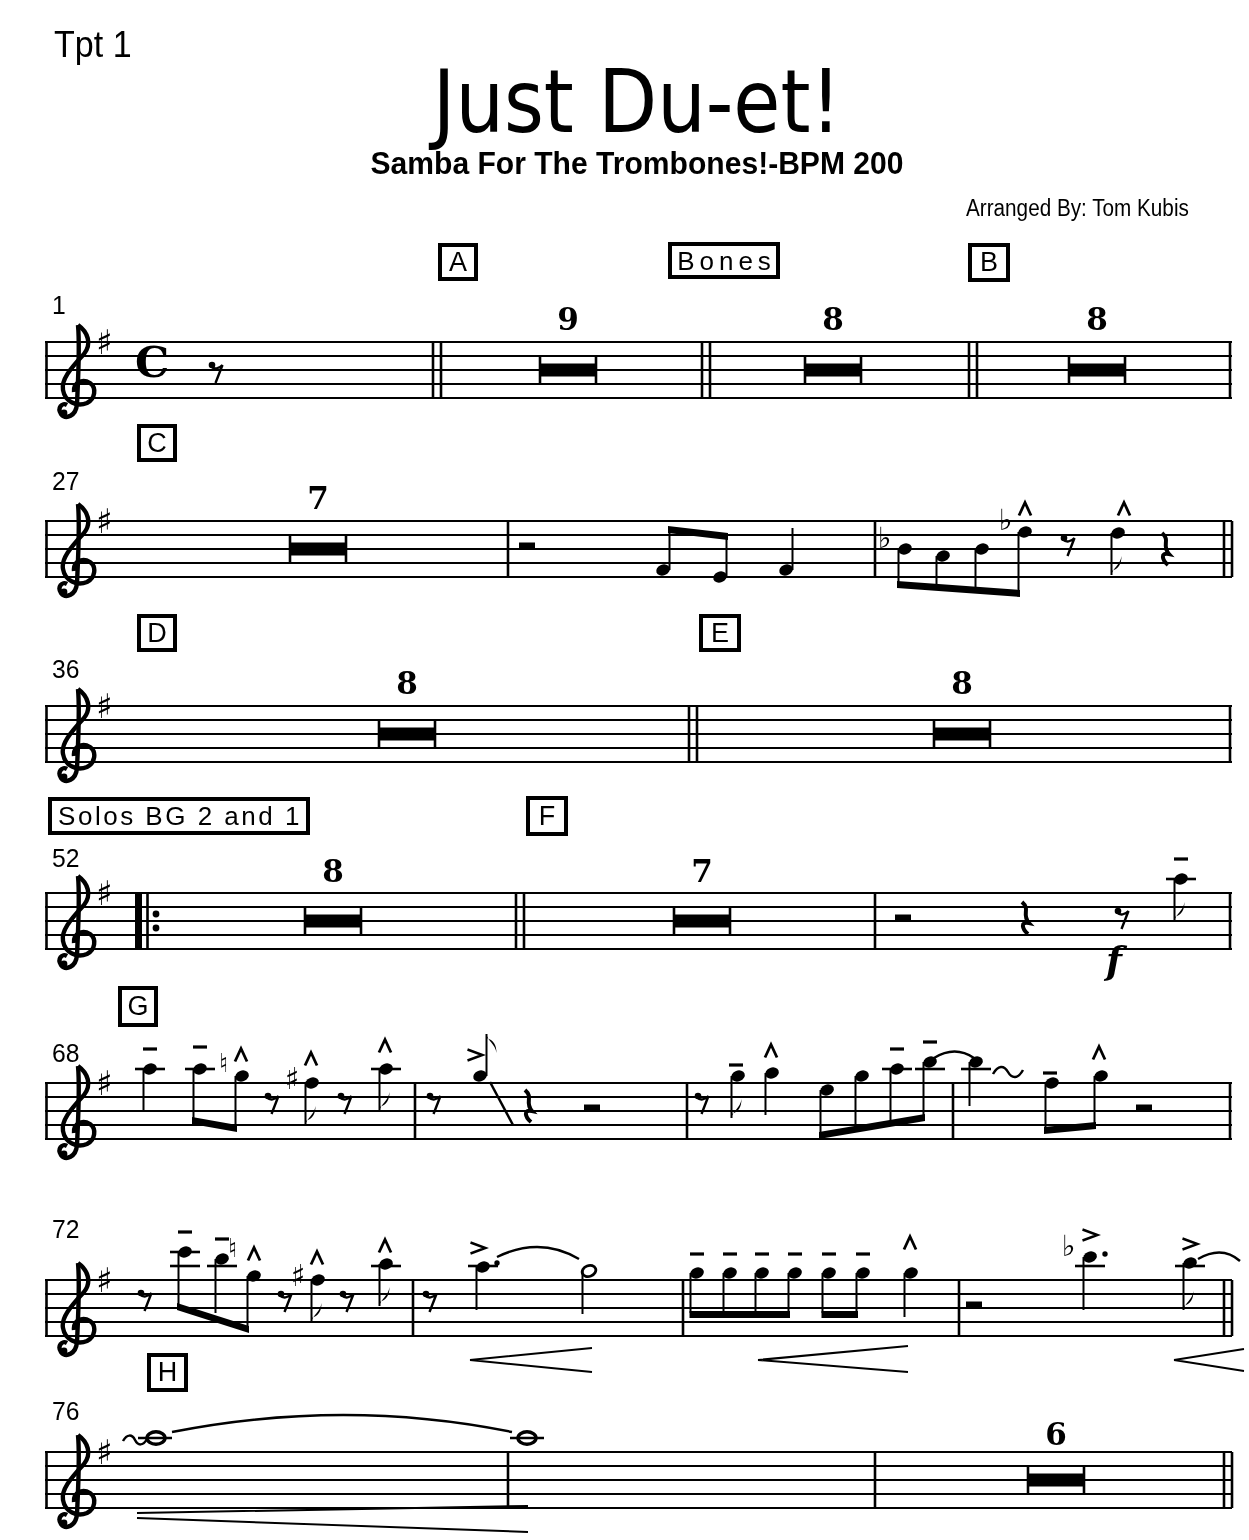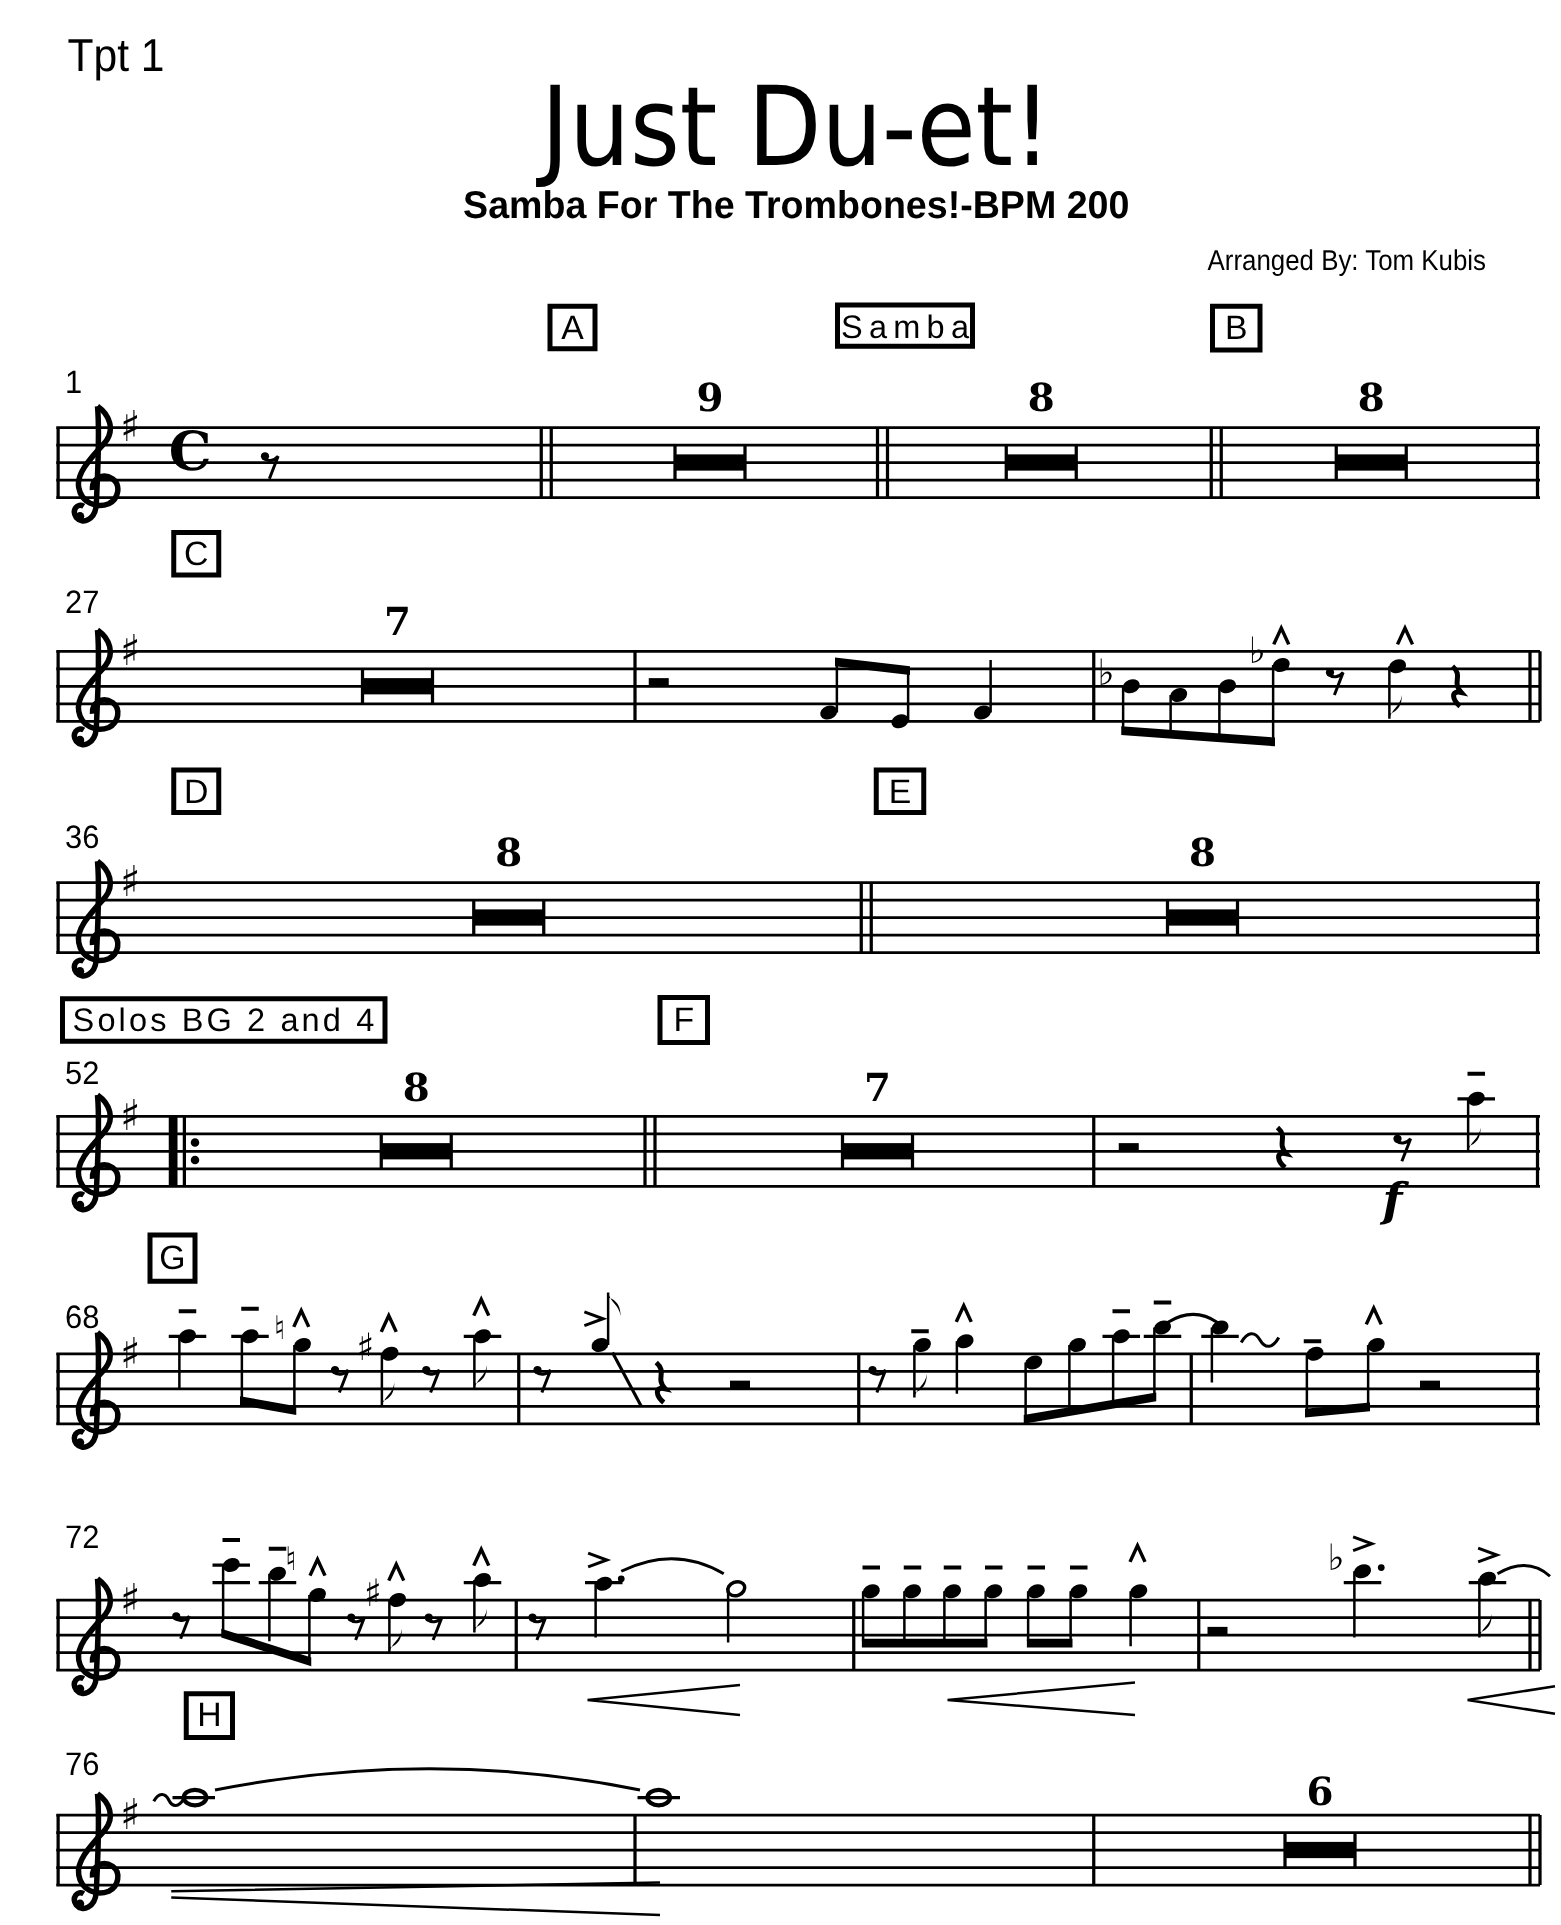--- a/index.html
+++ b/index.html
@@ -362,26 +362,26 @@
       </g>
     </g>
   </svg>
 
   <div class="abs" id="part-name">Tpt 1</div>
   <div class="abs" id="title">Just Du-et!</div>
   <div class="abs" id="subtitle">Samba For The Trombones!-BPM 200</div>
   <div class="abs" id="credit">Arranged By: Tom Kubis</div>
 
   <div class="rbox" style="left:438px;top:243px;width:40px;height:38px">A</div>
-  <div class="rbox wide" style="left:668px;top:242px;width:112px;height:37px">Samba</div>
+  <div class="rbox wide" style="left:668px;top:242px;width:112px;height:37px">Bones</div>
   <div class="rbox" style="left:968px;top:243px;width:42px;height:39px">B</div>
   <div class="rbox" style="left:137px;top:424px;width:40px;height:38px">C</div>
   <div class="rbox" style="left:137px;top:614px;width:40px;height:38px">D</div>
   <div class="rbox" style="left:699px;top:614px;width:42px;height:38px">E</div>
-  <div class="rbox solos" style="left:48px;top:797px;width:262px;height:38px">Solos BG 2 and 4</div>
+  <div class="rbox solos" style="left:48px;top:797px;width:262px;height:38px">Solos BG 2 and 1</div>
   <div class="rbox" style="left:526px;top:796px;width:42px;height:40px">F</div>
   <div class="rbox" style="left:118px;top:986px;width:40px;height:41px">G</div>
   <div class="rbox" style="left:147px;top:1353px;width:41px;height:39px">H</div>
 
   <div class="abs mnum" style="left:52px;top:292px">1</div>
   <div class="abs mnum" style="left:52px;top:468px">27</div>
   <div class="abs mnum" style="left:52px;top:656px">36</div>
   <div class="abs mnum" style="left:52px;top:845px">52</div>
   <div class="abs mnum" style="left:52px;top:1040px">68</div>
   <div class="abs mnum" style="left:52px;top:1216px">72</div>

